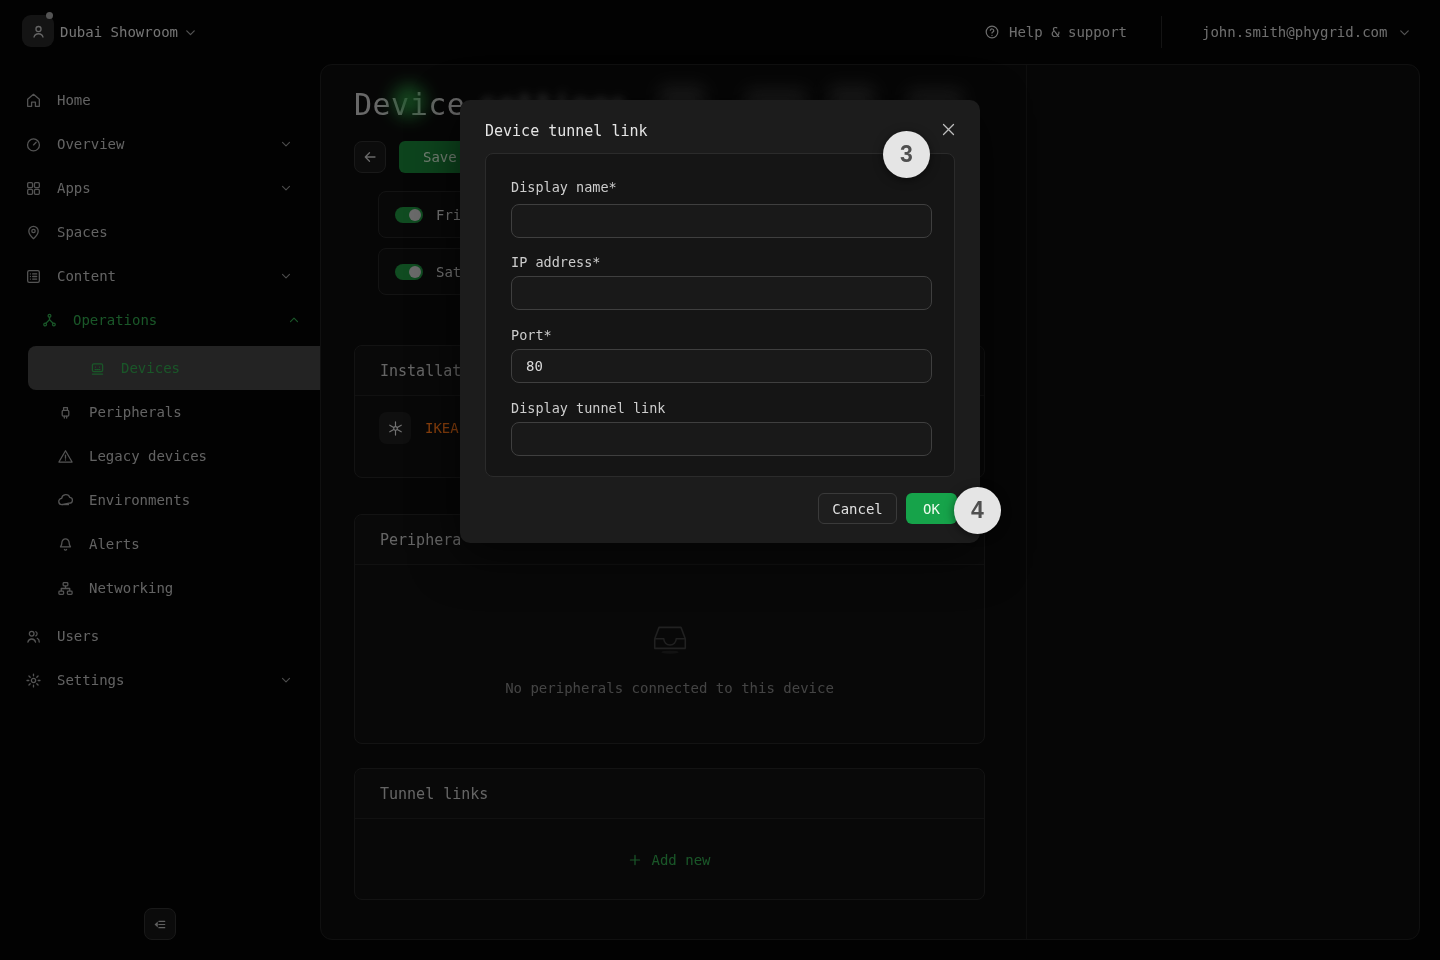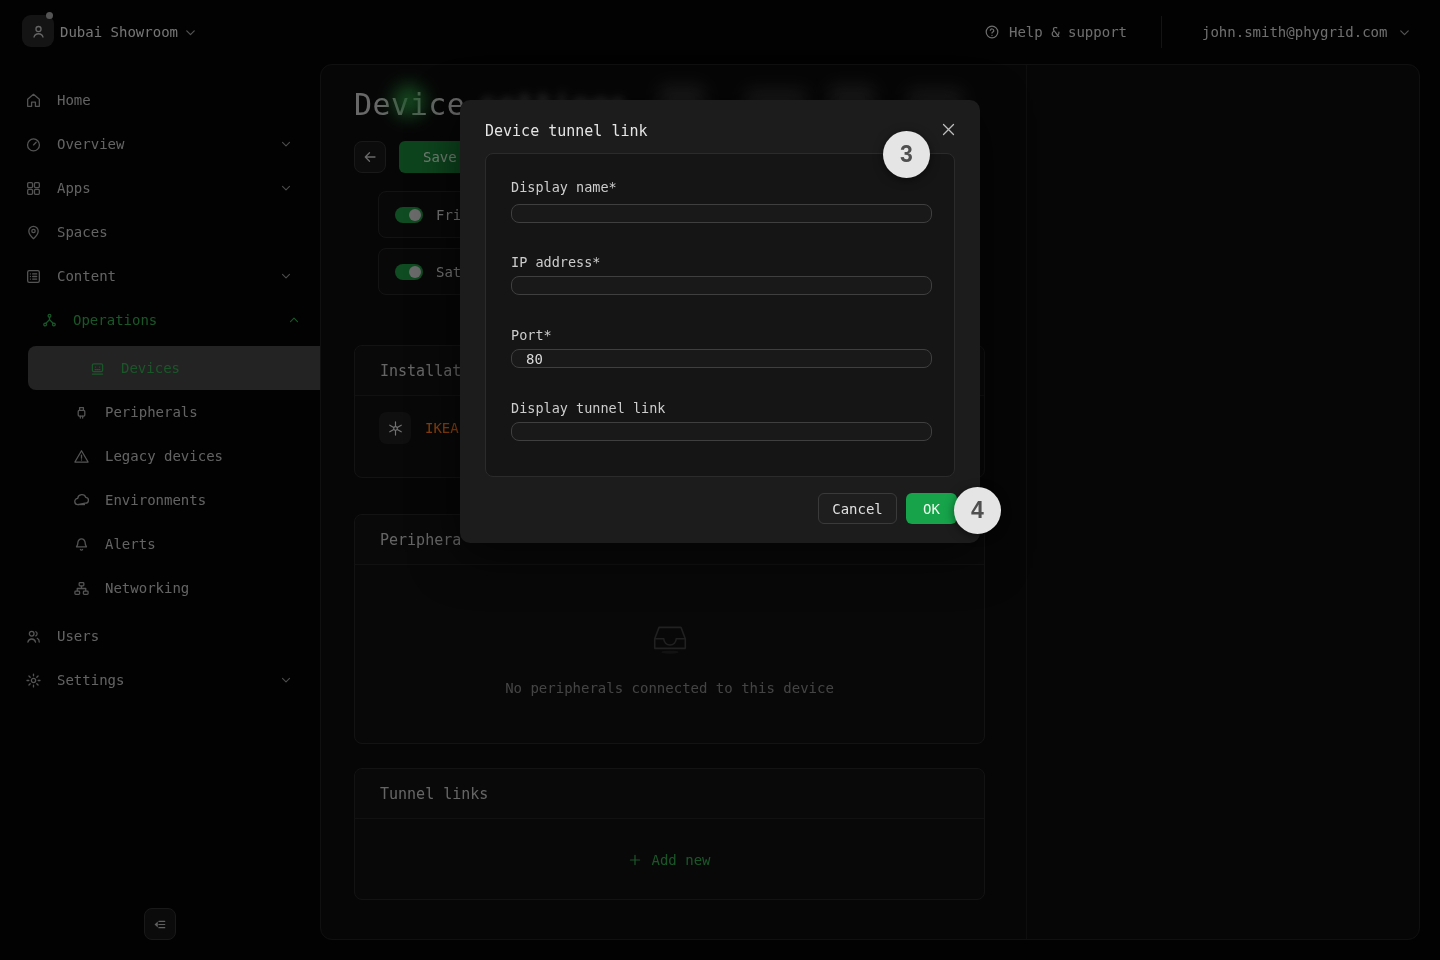--- a/index.html
+++ b/index.html
@@ -15,21 +15,21 @@
   .org-chevron { position:absolute; left:183px; top:25px; color:#9a9a9a; }
   .help-wrap { position:absolute; left:984px; top:24px; display:flex; align-items:center; gap:9px; color:#c9c9c9; font-size:14px; }
   .tb-divider { position:absolute; left:1161px; top:16px; width:1px; height:32px; background:#262626; }
   .email-wrap { position:absolute; left:1202px; top:24px; display:flex; align-items:center; gap:10px; color:#c9c9c9; font-size:14px; }
   .icon { display:inline-flex; align-items:center; justify-content:center; }
 
   
   .sidebar { position:absolute; left:0; top:64px; width:320px; bottom:0; }
   .nav-item { position:absolute; left:0; width:320px; height:44px; display:flex; align-items:center; padding-left:25px; gap:15px; color:#b5b5b5; font-size:14px; cursor:pointer; }
   .nav-item .nv-ic { color:#9a9a9a; width:17px; display:inline-flex; }
-  .nav-item.sub { padding-left:73px; }
+  .nav-item.sub { padding-left:57px; }
   .nav-item.green, .nav-item.green .nv-ic { color:#2f9e4a;margin-left:8px; }
   .nav-item.active { left:20px; width:312px; padding-left:53px; background:#404040; border-radius:8px; }
   .nav-chev { position:absolute; right:27px; color:#8a8a8a; }
   .nav-item.green .nav-chev { color:#2f9e4a; }
   .collapse-btn { position:absolute; left:144px; top:908px; width:32px; height:32px; border:1px solid #2e2e2e; background:#141414; border-radius:8px; display:flex; align-items:center; justify-content:center; color:#b0b0b0; cursor:pointer; }
 
   
   .main-panel { position:absolute; left:320px; top:64px; width:1100px; height:876px; background:#0c0c0c; border:1px solid #1e1e1e; border-radius:12px; overflow:hidden; }
   .v-divider { position:absolute; left:705px; top:0; bottom:0; width:1px; background:#1b1b1b; }
   .page-title { position:absolute; left:33px; top:22px; font-size:30px; font-weight:400; color:#bdbdbd; letter-spacing:.5px; white-space:nowrap; }
@@ -53,21 +53,21 @@
   .addnew-body { position:absolute; left:0; right:0; top:51px; bottom:0; display:flex; align-items:center; justify-content:center; }
   .addnew { display:flex; align-items:center; gap:9px; color:#2f9e4a; font-size:14px; cursor:pointer; }
 
   
   .backdrop { position:absolute; left:0; top:0; width:1440px; height:960px; background:rgba(0,0,0,.45); z-index:40; }
   .modal { position:absolute; left:460px; top:100px; width:520px; height:443px; background:#1c1c1c; border-radius:10px; z-index:50; box-shadow:0 12px 48px rgba(0,0,0,.6); }
   .modal-title { position:absolute; left:25px; top:22px; color:#e4e4e4; font-size:15px; }
   .modal-close { position:absolute; right:22px; top:19px; width:20px; height:20px; display:flex; align-items:center; justify-content:center; color:#bdbdbd; cursor:pointer; background:none; border:none; }
   .modal-panel { position:absolute; left:25px; top:53px; width:470px; height:324px; background:#151515; border:1px solid #2b2b2b; border-radius:8px; }
   .fld-label { position:absolute; left:25px; color:#cdcdcd; font-size:13.5px; }
-  .fld-input { position:absolute; left:25px; width:421px; height:19px; background:#191919; border:1px solid #3f3f3f; border-radius:8px; color:#d9d9d9; font-size:14px; padding:0 14px; font-family:inherit; outline:none; }
+  .fld-input { position:absolute; left:25px; width:421px; height:34px; background:#191919; border:1px solid #3f3f3f; border-radius:8px; color:#d9d9d9; font-size:14px; padding:0 14px; font-family:inherit; outline:none; }
   .modal-footer-btn { position:absolute; height:31px; border-radius:6px; font-size:14px; font-family:inherit; cursor:pointer; }
   .btn-cancel { left:358px; top:393px; width:79px; background:#1e1e1e; border:1px solid #3a3a3a; color:#e0e0e0; }
   .btn-ok { left:446px; top:393px; width:51px; background:#16a34a; border:none; color:#eefbee; }
 
   .anno { position:absolute; width:47px; height:47px; border-radius:50%; background:#e5e5e5; display:flex; align-items:center; justify-content:center; font-family:"Liberation Sans",sans-serif; font-weight:700; font-size:23px; color:#4f4f4f; z-index:60; box-shadow:0 2px 10px rgba(0,0,0,.5); }
 </style>
 </head>
 <body>
 
 <div class="screen">

